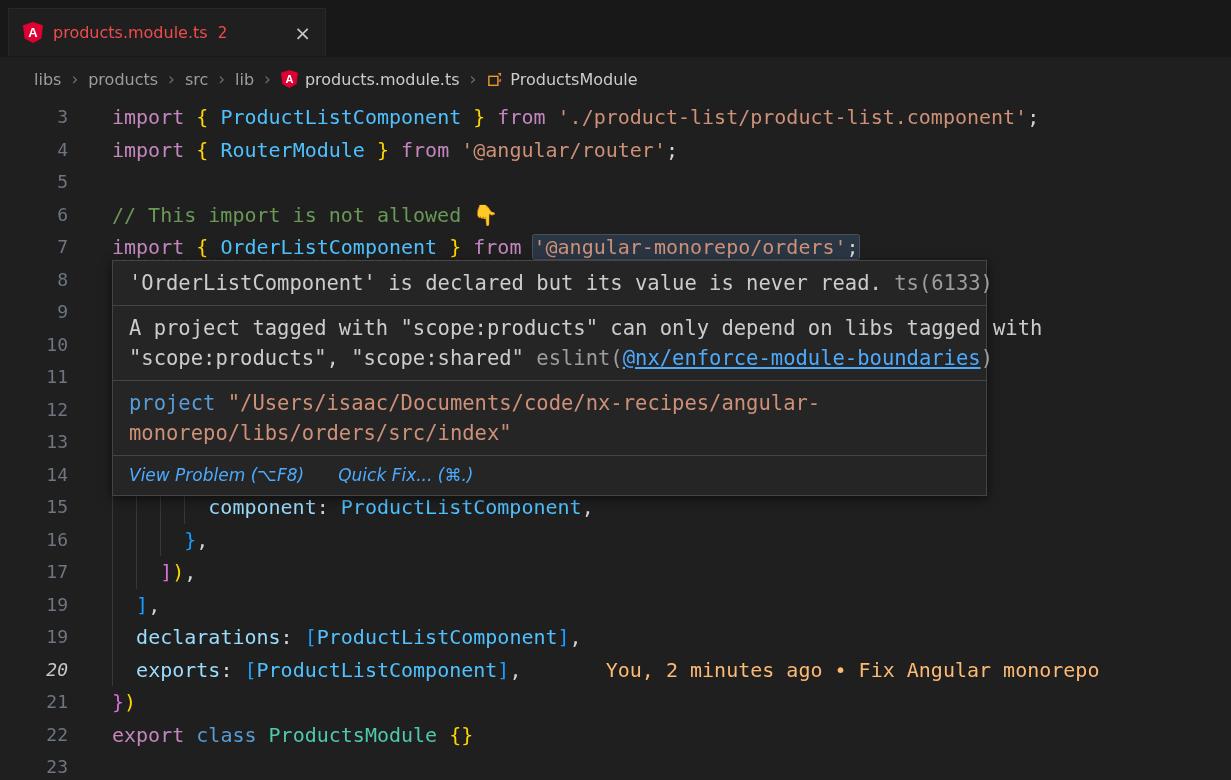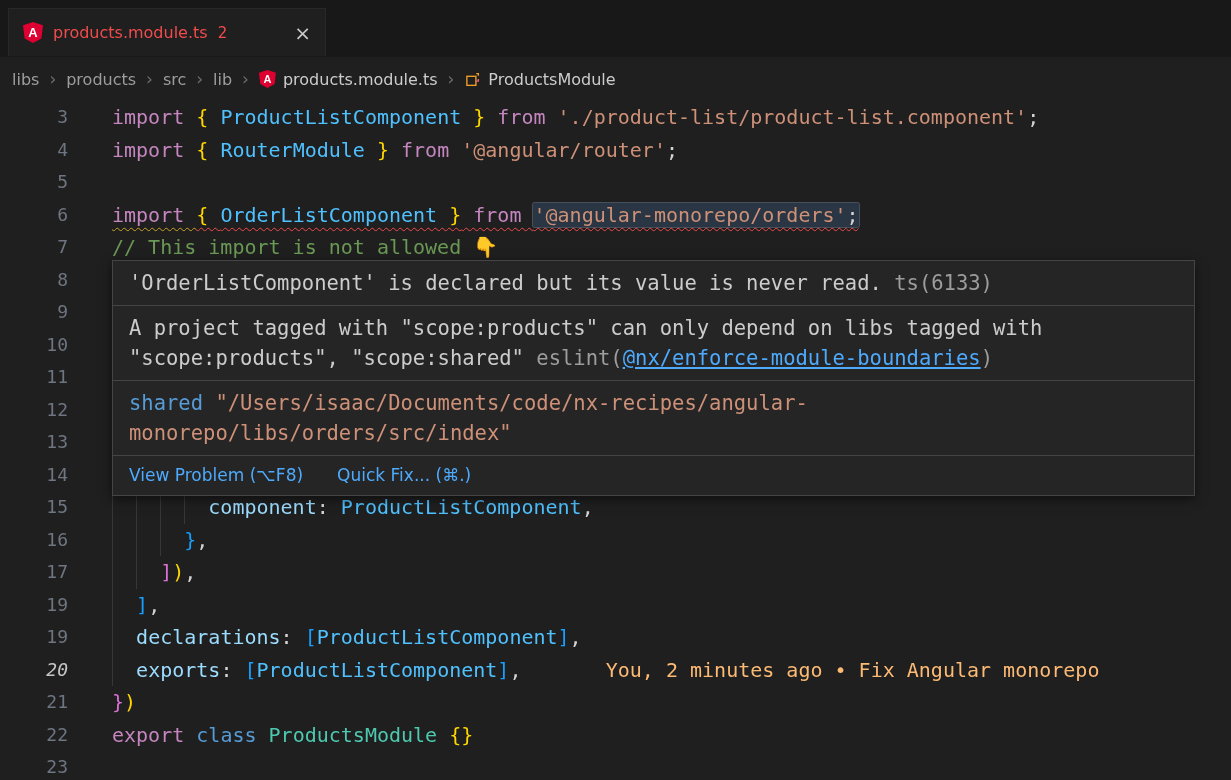--- a/index.html
+++ b/index.html
@@ -21,21 +21,21 @@
   .ng-shield{
     width:20px;height:21px;background:#dd0031;flex:none;
     clip-path:polygon(50% 0%,100% 15%,92% 78%,50% 100%,8% 78%,0% 15%);
     display:flex;align-items:center;justify-content:center;
     color:#fff;font:bold 13px/1 "Liberation Sans",sans-serif;
   }
   .ng-shield.small{width:17px;height:18px;font-size:11px;}
   
   .breadcrumbs{
     position:absolute;top:57px;left:0;right:0;height:44px;background:#1f1f1f;
-    display:flex;align-items:center;padding-left:12px;font-size:16px;color:#9d9d9d;
+    display:flex;align-items:center;padding-left:34px;font-size:16px;color:#9d9d9d;
   }
   .bc{cursor:pointer;white-space:nowrap;}
   .bc.bright{color:#cccccc;display:flex;align-items:center;gap:7px;}
   .sep{margin:0 10px;color:#6c6c6c;font-size:17px;}
   
   .editor{position:absolute;top:101px;left:0;right:0;bottom:0;background:#1f1f1f;}
   #gutter{position:absolute;top:0;left:0;width:68px;}
   .lnum{height:32.5px;line-height:32.5px;text-align:right;
     font-family:"DejaVu Sans Mono",monospace;font-size:18px;color:#6e7681;cursor:pointer;}
   .lnum.active{color:#c6c6c6;font-style:italic;}
@@ -50,30 +50,30 @@
   .tk-msg{color:#cccccc}.tk-dim{color:#9d9d9d}
   .tk-link{color:#4daafc;text-decoration:underline;cursor:pointer;}
   .sqR{text-decoration-line:underline;text-decoration-style:wavy;text-decoration-color:#f14c4c;
        text-decoration-thickness:1px;text-underline-offset:5px;text-decoration-skip-ink:none;}
   .sqY{text-decoration-line:underline;text-decoration-style:wavy;text-decoration-color:#c9a227;
        text-decoration-thickness:1px;text-underline-offset:5px;text-decoration-skip-ink:none;}
   .hlbox{background:rgba(56,78,105,.5);box-shadow:0 0 0 1px rgba(125,155,185,.4);border-radius:2px;}
   .blame{color:#fdba74;margin-left:7ch;}
   
   .hover{
-    position:absolute;left:112px;top:159px;width:1083px;box-sizing:border-box;z-index:10;
+    position:absolute;left:112px;top:159px;width:875px;box-sizing:border-box;z-index:10;
     background:#252526;border:1px solid #454545;box-shadow:0 3px 10px rgba(0,0,0,.55);
     font-family:"DejaVu Sans Mono",monospace;font-size:20.5px;
   }
   .hover-section{padding:7px 16px;}
   .hover-section + .hover-section{border-top:1px solid #454545;}
   .hover-line{white-space:pre;line-height:30px;color:#cccccc;}
   .hover-actions{border-top:1px solid #454545;padding:8px 16px;display:flex;gap:34px;
     font-family:"DejaVu Sans",sans-serif;font-size:17px;line-height:23px;}
-  .hover-actions a{color:#4daafc;cursor:pointer;text-decoration:none;}
+  .hover-actions a{color:#4daafc;cursor:pointer;text-decoration:none;font-style:italic;}
   .class-icon{flex:none;}
 </style>
 </head>
 <body>
 
 <div class="tabbar">
   <div class="tab">
     <span class="ng-shield">A</span>
     <span class="tab-title">products.module.ts</span>
     <span class="tab-badge">2</span>
@@ -126,22 +126,22 @@
       <div class="lnum">19</div>
       <div class="lnum active">20</div>
       <div class="lnum">21</div>
       <div class="lnum">22</div>
       <div class="lnum">23</div>
     </div>
   <div id="code">
       <div class="cline"><span class="tk-kw">import </span><span class="tk-b1">{ </span><span class="tk-cls">ProductListComponent</span><span class="tk-b1"> }</span><span class="tk-kw"> from </span><span class="tk-str">'./product-list/product-list.component'</span><span class="tk-pun">;</span></div>
       <div class="cline"><span class="tk-kw">import </span><span class="tk-b1">{ </span><span class="tk-cls">RouterModule</span><span class="tk-b1"> }</span><span class="tk-kw"> from </span><span class="tk-str">'@angular/router'</span><span class="tk-pun">;</span></div>
       <div class="cline"></div>
+      <div class="cline"><span class="tk-cmt">// This import is not allowed 👇</span></div>
       <div class="cline"><span class="tk-kw sqY">import </span><span class="tk-b1 sqR">{ </span><span class="tk-cls sqR">OrderListComponent</span><span class="tk-b1 sqR"> }</span><span class="tk-kw sqR"> from </span><span class="hlbox"><span class="tk-str sqR">'@angular-monorepo/orders'</span><span class="tk-pun sqR">;</span></span></div>
-      <div class="cline"><span class="tk-cmt">// This import is not allowed 👇</span></div>
       <div class="cline"></div>
       <div class="cline"></div>
       <div class="cline"></div>
       <div class="cline"></div>
       <div class="cline"></div>
       <div class="cline"></div>
       <div class="cline"></div>
       <div class="cline"><span class="guide" style="left: 0ch;"></span><span class="guide" style="left: 2ch;"></span><span class="guide" style="left: 4ch;"></span><span class="guide" style="left: 6ch;"></span><span class="tk-pun">        </span><span class="tk-prop">component</span><span class="tk-pun">: </span><span class="tk-cls">ProductListComponent</span><span class="tk-pun">,</span></div>
       <div class="cline"><span class="guide" style="left: 0ch;"></span><span class="guide" style="left: 2ch;"></span><span class="guide" style="left: 4ch;"></span><span class="tk-pun">      </span><span class="tk-b3">}</span><span class="tk-pun">,</span></div>
       <div class="cline"><span class="guide" style="left: 0ch;"></span><span class="guide" style="left: 2ch;"></span><span class="tk-pun">    </span><span class="tk-b2">]</span><span class="tk-b1">)</span><span class="tk-pun">,</span></div>
@@ -156,21 +156,21 @@
   <div class="hover">
     <div id="popup-sections">
         <div class="hover-section">
           <div class="hover-line"><span class="tk-msg">'OrderListComponent' is declared but its value is never read.</span><span class="tk-dim"> ts(6133)</span></div>
         </div>
         <div class="hover-section">
           <div class="hover-line"><span class="tk-msg">A project tagged with "scope:products" can only depend on libs tagged with</span></div>
           <div class="hover-line"><span class="tk-msg">"scope:products", "scope:shared" </span><span class="tk-dim">eslint(</span><span class="tk-link">@nx/enforce-module-boundaries</span><span class="tk-dim">)</span></div>
         </div>
         <div class="hover-section">
-          <div class="hover-line"><span class="tk-kwb">shared </span><span class="tk-str">"/Users/isaac/Documents/code/nx-recipes/angular-</span></div>
+          <div class="hover-line"><span class="tk-kwb">project </span><span class="tk-str">"/Users/isaac/Documents/code/nx-recipes/angular-</span></div>
           <div class="hover-line"><span class="tk-str">monorepo/libs/orders/src/index"</span></div>
         </div>
       </div>
     <div class="hover-actions">
       <a>View Problem (⌥F8)</a>
       <a>Quick Fix... (⌘.)</a>
     </div>
   </div>
 </div>
 

